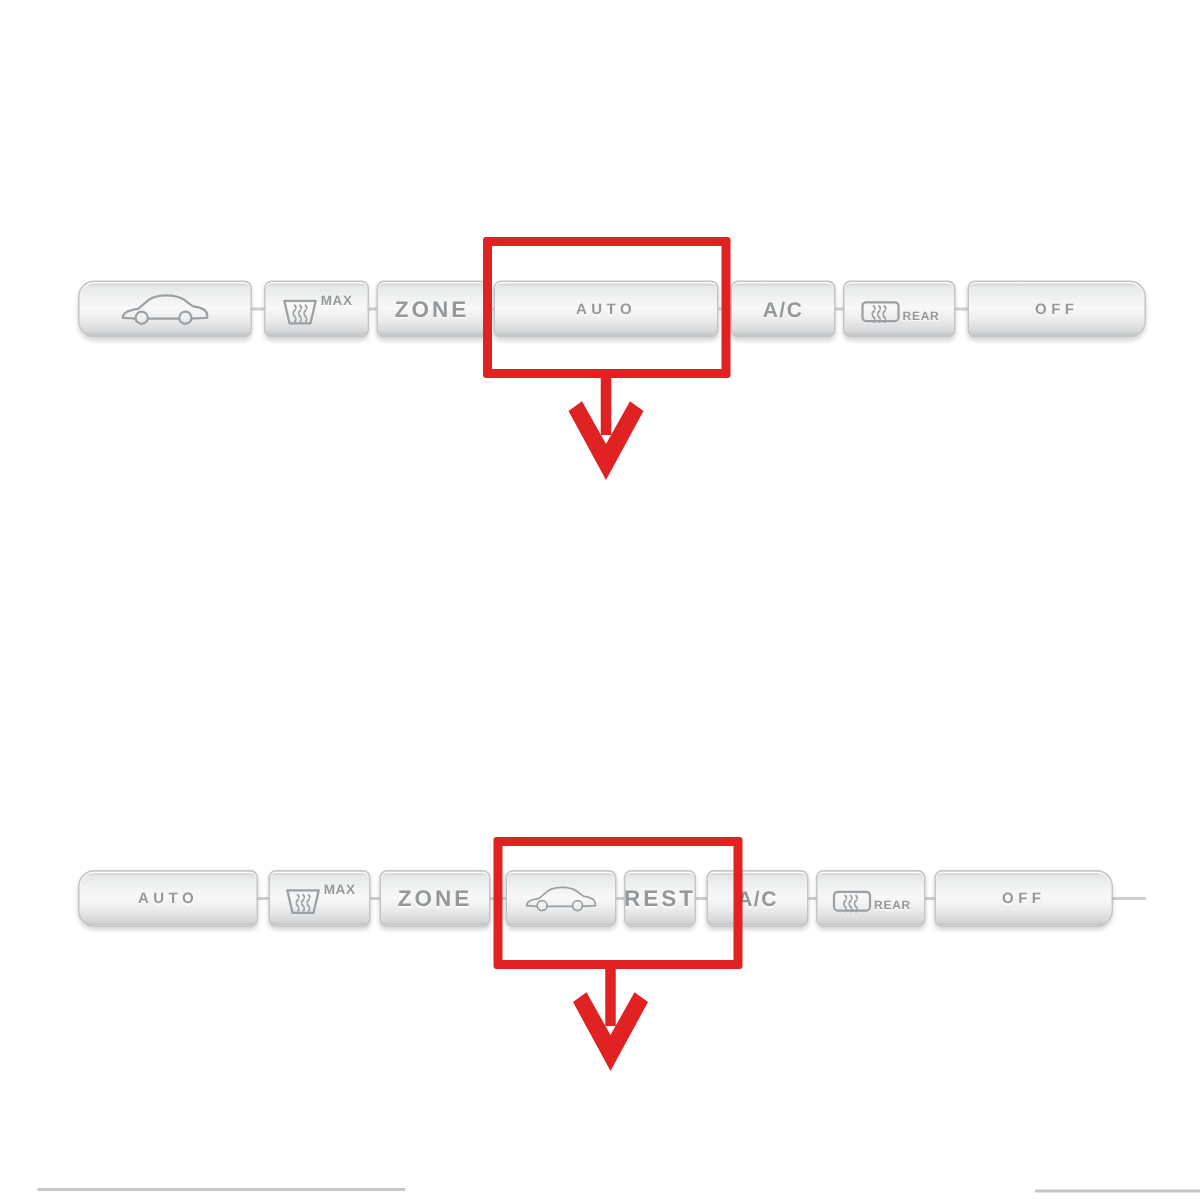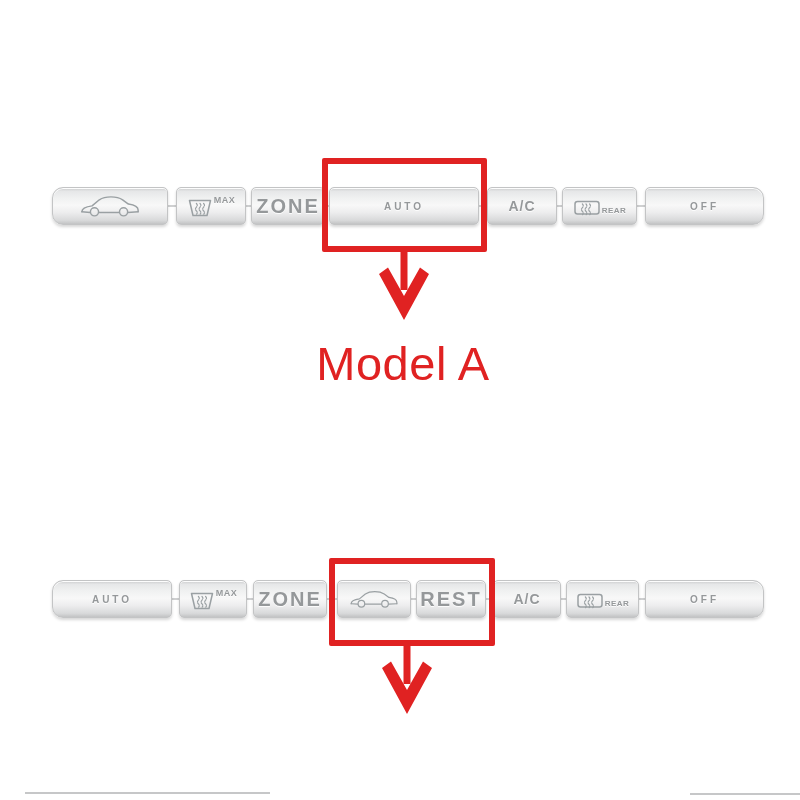--- a/index.html
+++ b/index.html
@@ -20,21 +20,21 @@
     border:1px solid #c3c4c5;border-radius:5px;
     background:linear-gradient(180deg,#c9cacb 0%,#e6e7e8 9%,#f0f1f1 28%,#f8f8f8 48%,#ededee 68%,#d8d9da 90%,#c2c3c4 100%);
     box-shadow:0 2px 3px rgba(0,0,0,0.16), inset 0 1px 0 rgba(255,255,255,0.95);
     color:#95989a;font-weight:700;
     text-shadow:0 1px 0 rgba(255,255,255,0.85);
   }
   .btn.cap-left{border-radius:11px 5px 5px 11px;}
   .btn.cap-right{border-radius:5px 11px 11px 5px;}
   .btn-label{white-space:nowrap;}
   .fs15{font-size:10px;letter-spacing:3px;}
-  .fs15n{font-size:20px;letter-spacing:2px;}
+  .fs15n{font-size:15px;letter-spacing:2px;}
   .fs14{font-size:14px;letter-spacing:1px;}
 
   .icon-combo{display:flex;align-items:flex-start;}
   .sup-label{font-size:9px;letter-spacing:0.5px;margin-left:1px;margin-top:1px;font-weight:700;color:#95989a;}
   .sup-label.small{font-size:8px;margin-top:12px;}
   .icon-combo svg{margin-top:4px;}
   svg.gicon{display:block;}
 
   .hl-box{
     position:absolute;z-index:3;box-sizing:border-box;
@@ -119,21 +119,20 @@
       <span class="btn-label fs15">OFF</span>
     </div>
   </div>
 
   <div class="hl-box" style="left:322px;top:158px;width:165px;height:94px;"></div>
 
   <svg class="arrow" style="left:378px;top:250px;" width="52" height="72" viewBox="0 0 52 72">
     <use href="#down-arrow-glyph" fill="var(--red,#e02222)"></use>
   </svg>
 
-  <div class="model-label" style="left:203px;top:338px;">Model A</div>
 
   <div class="rail" style="left:52px;top:598px;width:712px;"></div>
 
   <div class="btn-row" style="left:52px;top:580px;">
     <div class="btn cap-left" style="width:120px;margin-right:7px;">
       <span class="btn-label fs15">AUTO</span>
     </div>
     <div class="btn" style="width:68px;margin-right:6px;">
       <span class="icon-combo">
         <svg class="gicon" width="26" height="20" viewBox="0 0 26 20">
@@ -143,21 +142,21 @@
       </span>
     </div>
     <div class="btn" style="width:74px;margin-right:10px;">
       <span class="btn-label fs15n">ZONE</span>
     </div>
     <div class="btn" style="width:74px;margin-right:5px;">
       <svg class="gicon" width="52" height="22" viewBox="0 0 66 26">
           <use href="#car-glyph"></use>
         </svg>
     </div>
-    <div class="btn" style="width:70px;margin-right:7px;">
+    <div class="btn" style="width:48px;margin-right:7px;">
       <span class="btn-label fs15n">REST</span>
     </div>
     <div class="btn" style="width:68px;margin-right:5px;">
       <span class="btn-label fs14">A/C</span>
     </div>
     <div class="btn" style="width:73px;margin-right:6px;">
       <span class="icon-combo">
         <svg class="gicon" width="28" height="20" viewBox="0 0 28 20">
             <use href="#rearwin-glyph"></use>
           </svg>

